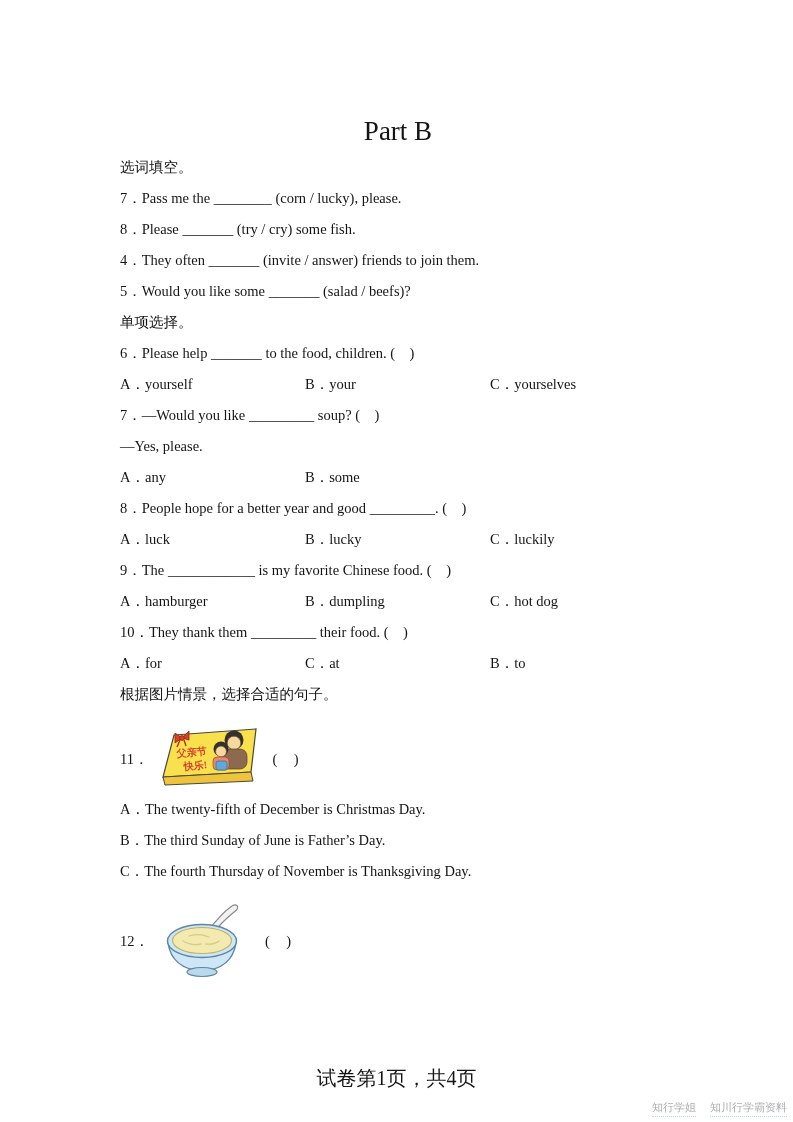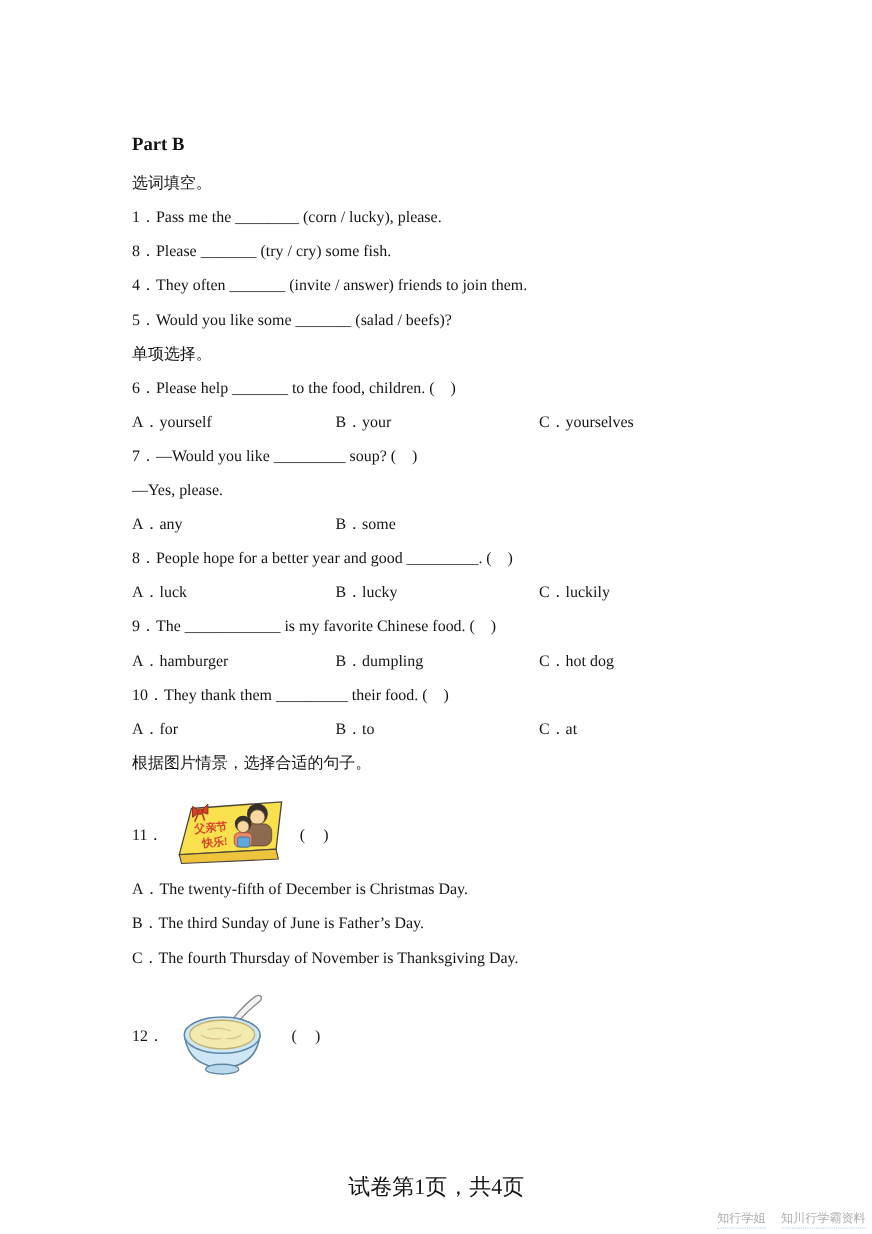--- a/index.html
+++ b/index.html
@@ -3,21 +3,21 @@
 <meta charset="utf-8">
 <style>
   html,body { margin:0; padding:0; background:#e8e8e8; }
   .page {
     position:relative; width:793px; height:1122px; margin:0 auto;
     background:#ffffff; overflow:hidden;
     font-family:"Liberation Serif","DejaVu Serif",serif;
     color:#141414; font-size:14.5px;
   }
   .content { position:absolute; left:120px; top:118px; width:556px; }
-  .title { margin:0 0 8px 0; text-align:left; font-size:17px; font-weight:bold; line-height:26px; }
+  .title { margin:0 0 8px 0; text-align:center; font-size:27px; font-weight:normal; line-height:26px; }
   .line { margin:0; line-height:31px; min-height:31px; white-space:pre-wrap; }
   .options { display:grid; grid-template-columns:185px 185px 1fr; line-height:31px; min-height:31px; }
   .pic-question { display:flex; align-items:center; gap:12px; }
   .pic-question.q11 { margin-top:14px; height:70px; }
   .pic-question.q12 { margin-top:12px; height:84px;text-align:right; }
   .bracket { letter-spacing:1px; }
   .page-footer { position:absolute; left:0; bottom:30px; width:100%; text-align:center; font-size:20px; }
   .watermark {
     position:absolute; right:6px; bottom:5px; display:flex; gap:14px;
     font-family:"Liberation Sans","DejaVu Sans",sans-serif;
@@ -28,21 +28,21 @@
 </style>
 </head>
 <body>
 
 <div class="page">
   <div class="content">
 
     <h1 class="title">Part B</h1>
 
     <p class="line">选词填空。</p>
-    <p class="line">1．Pass me the ________ (corn / lucky), please.</p>
+    <p class="line">7．Pass me the ________ (corn / lucky), please.</p>
     <p class="line">8．Please _______ (try / cry) some fish.</p>
     <p class="line">4．They often _______ (invite / answer) friends to join them.</p>
     <p class="line">5．Would you like some _______ (salad / beefs)?</p>
 
     <p class="line">单项选择。</p>
 
     <p class="line">6．Please help _______ to the food, children. (　)</p>
     <div class="options">
       <span>A．yourself</span>
       <span>B．your</span>
@@ -66,22 +66,22 @@
     <p class="line">9．The ____________ is my favorite Chinese food. (　)</p>
     <div class="options">
       <span>A．hamburger</span>
       <span>B．dumpling</span>
       <span>C．hot dog</span>
     </div>
 
     <p class="line">10．They thank them _________ their food. (　)</p>
     <div class="options">
       <span>A．for</span>
+      <span>C．at</span>
       <span>B．to</span>
-      <span>C．at</span>
     </div>
 
     <p class="line">根据图片情景，选择合适的句子。</p>
 
     <div class="pic-question q11">
       <span>11．</span>
       <span>
         <svg width="100" height="66" viewBox="0 0 100 66" aria-hidden="true">
 
           <polygon points="14,9 96,3 91,46 3,51" stroke="#4a463c" stroke-width="1.2" fill="#F8E14D"></polygon>

